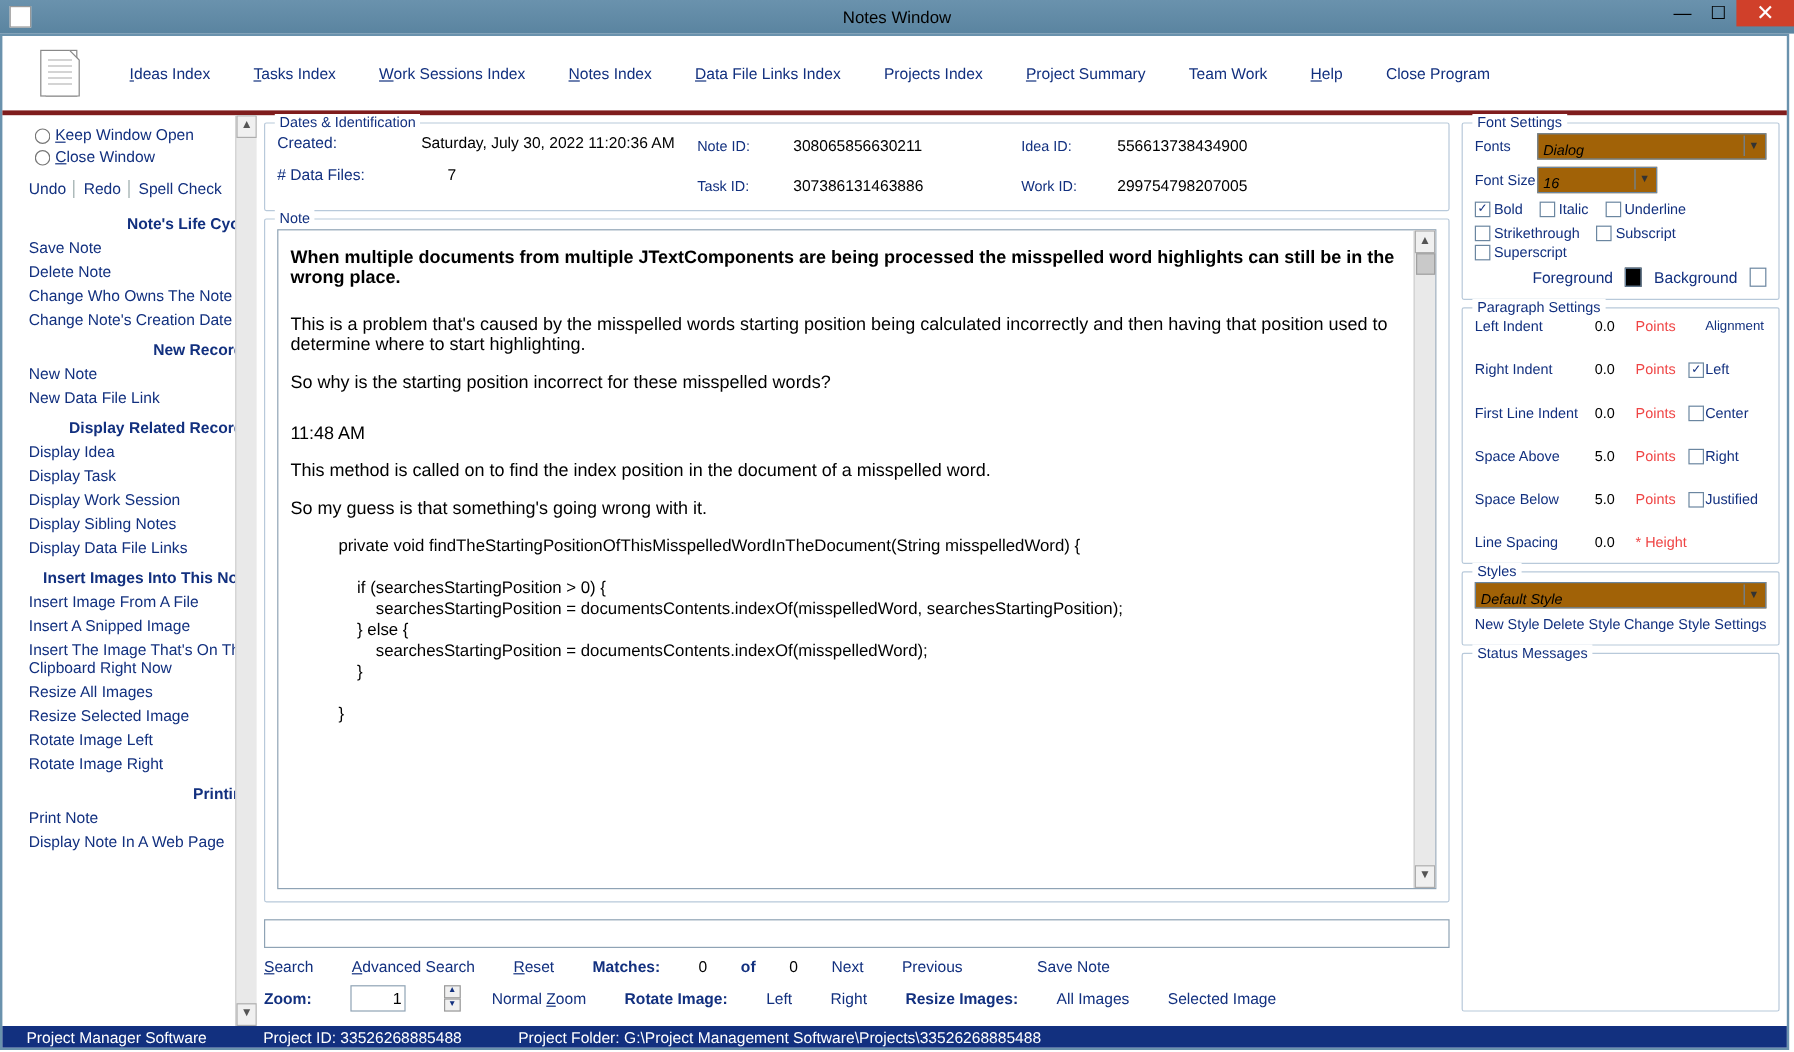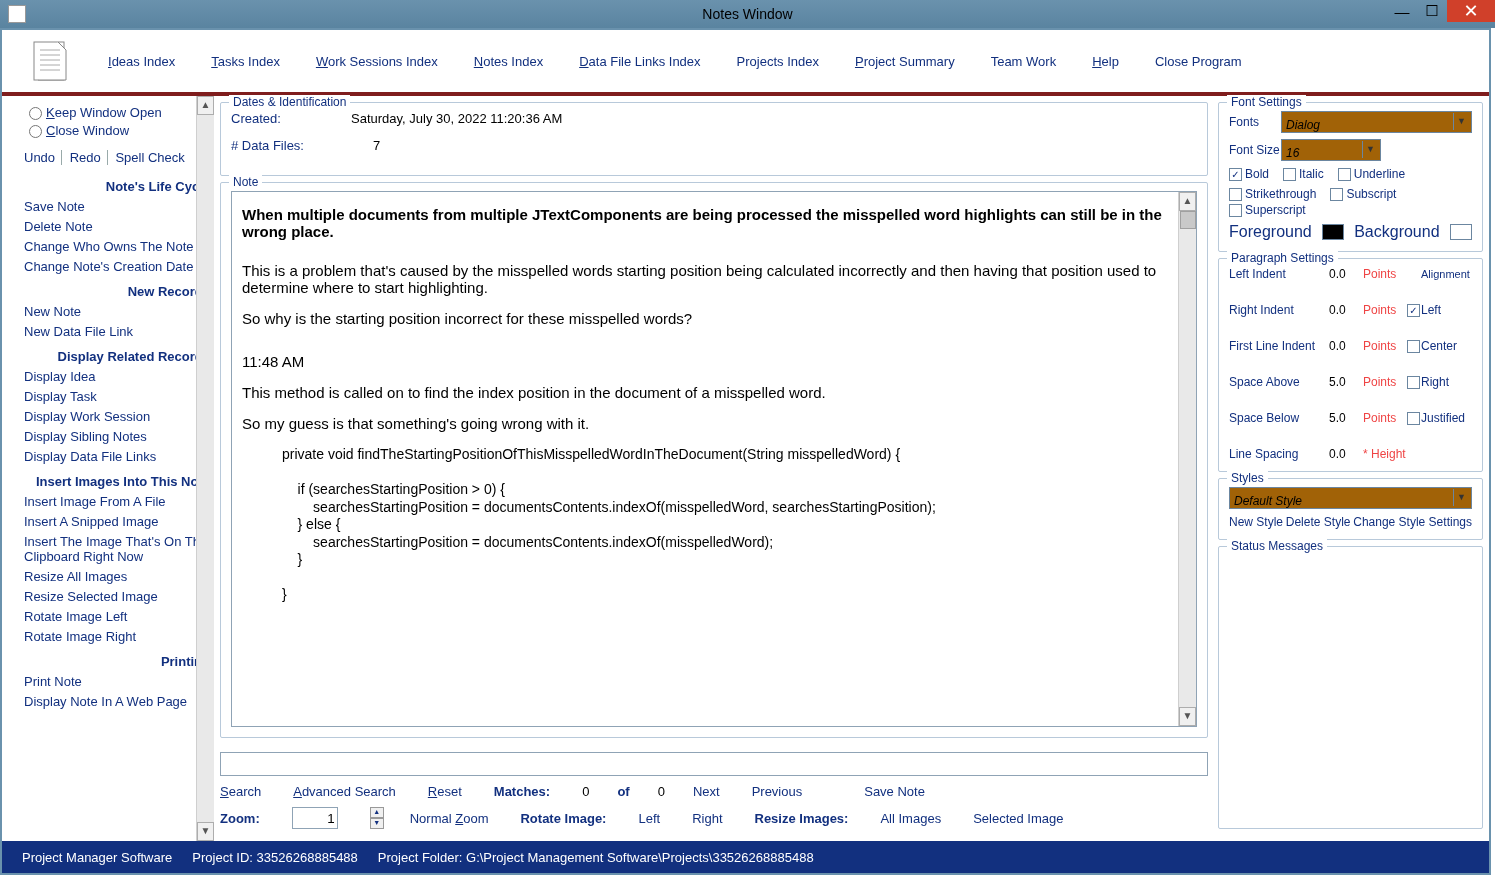--- a/index.html
+++ b/index.html
@@ -144,39 +144,40 @@
   display: flex; align-items: flex-end; padding: 0 4px; font-size: 12px;
   position: relative; background: #a16207; font-style: italic;
 }
 .select::after { content: "▼"; position: absolute; right: 2px; top: 1px; width: 15px; height: 17px; border-left: 1px solid #6b86a0; text-align: center; font-size: 9px; line-height: 17px; color: #333; }
 .chk-grp { display: flex; flex-wrap: wrap; gap: 2px 14px; margin-bottom: 6px; }
 .chk { display: flex; align-items: center; font-size: 12px; color: #12307f; }
 .chk .box { width: 11px; height: 11px; border: 1px solid #6b86a0; margin-right: 3px; display: flex; align-items: center; justify-content: center; font-size: 10px; color: #12307f; }
 .swatch { width: 42px; height: 14px; border: 1px solid #6b86a0; }
 .swatch.black { background: #000; }
 .swatch.white { background: #fff; }
-.fg-row { display: flex; align-items: center; gap: 10px; font-size: 16px; color: #12307f; }
+.fg-row { display: flex; align-items: center; gap: 10px; font-size: 13px; color: #12307f; margin-left: 48px; }
 
 .para-grid { display: grid; grid-template-columns: 100px 34px 44px 14px 60px; row-gap: 22px; font-size: 12px; color: #12307f; align-items: center; }
 .para-grid .v { color: #000; text-align: right; padding-right: 20px; }
 .para-grid .pts { color: #ef4444; }
 .para-grid .ck { display: flex; align-items: center; }
 .para-grid .ck .box { width: 11px; height: 11px; border: 1px solid #6b86a0; display: inline-flex; align-items: center; justify-content: center; font-size: 10px; color: #12307f; }
 
 .style-btns { display: flex; justify-content: space-between; font-size: 12px; color: #12307f; margin-top: 6px; }
 
 .status-msgs { flex: 1; }
 
 .status-bar {
-  height: 32px;
+  height: 18px;
   background: #12307f;
   color: #fff;
   display: flex; align-items: center;
   padding-left: 20px;
   font-size: 13px;
+  gap: 27px;
 }
 .status-bar > span { margin-right: 20px; }
 </style>
 </head>
 <body>
 
 <div class="title-bar">
   <div class="tb-icon"></div>
   <div class="tb-title">Notes Window</div>
   <div class="tb-ctrls">
@@ -273,20 +274,30 @@
           <div class="ident-left">
             <div class="r">
                 <span class="lab">Created:</span>
                 <span class="val">Saturday, July 30, 2022   11:20:36 AM</span>
               </div>
             <div class="r">
                 <span class="lab"># Data Files:</span>
                 <span class="val" style="margin-left:22px">7</span>
               </div>
           </div>
+          <div class="ident-right">
+            <span class="lab">Note ID:</span>
+              <span class="val">308065856630211</span>
+            <span class="lab">Idea ID:</span>
+              <span class="val">556613738434900</span>
+            <span class="lab">Task ID:</span>
+              <span class="val">307386131463886</span>
+            <span class="lab">Work ID:</span>
+              <span class="val">299754798207005</span>
+          </div>
         </div>
       </div>
 
       <div class="fieldset note-fieldset">
         <div class="fieldset-legend">Note</div>
         <div class="note-container">
           <div class="note-body">
             <div class="head">When multiple documents from multiple JTextComponents are being processed the misspelled word highlights can still be in the wrong place.</div>
             <div class="para">This is a problem that's caused by the misspelled words starting position being calculated incorrectly and then having that position used to determine where to start highlighting.</div>
             <div class="para">So why is the starting position incorrect for these misspelled words?</div>

